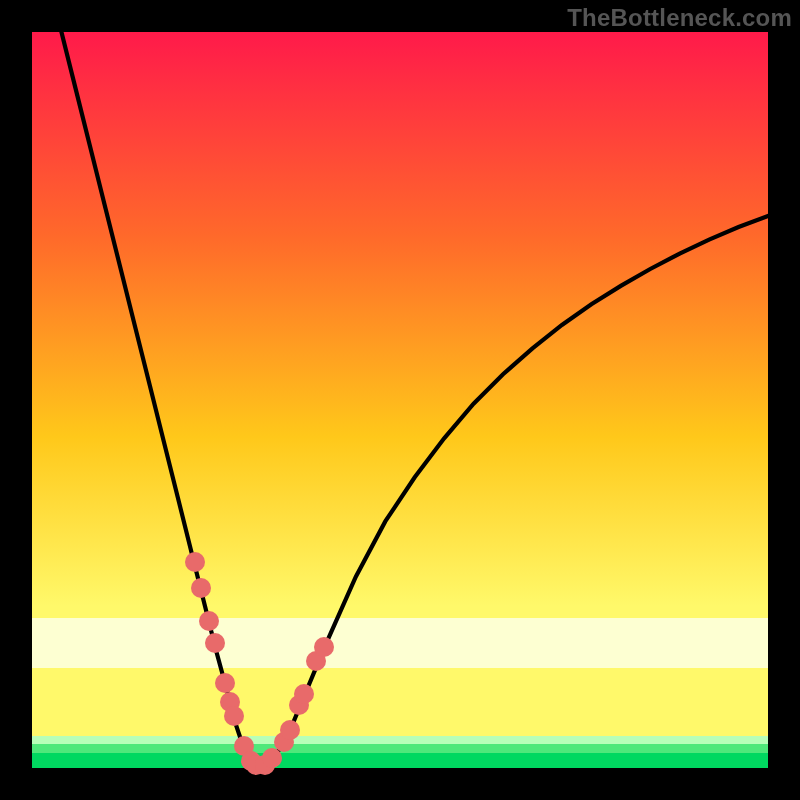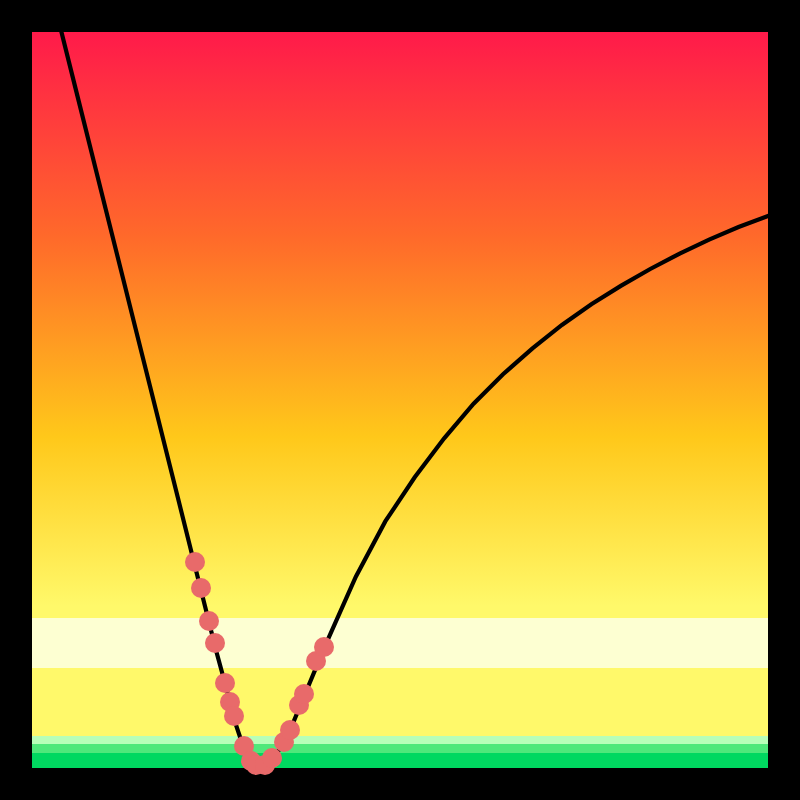--- a/index.html
+++ b/index.html
@@ -43,20 +43,21 @@
     width: 20px;
     height: 20px;
     border-radius: 50%;
     transform: translate(-50%, -50%);
   }
 </style>
 </head>
 <body>
 
 <div class="wrap">
+  <div class="attribution">TheBottleneck.com</div>
 
   <div class="plot">
     <div class="grad" id="grad" style="background: linear-gradient(rgb(255, 26, 74) 0%, rgb(255, 106, 42) 28%, rgb(255, 200, 26) 55%, rgb(255, 249, 106) 78%, rgb(255, 249, 106) 100%);"></div>
 
     <div id="bands-container">
         <div class="overlay-bands" style="top: 585.856px; height: 50.048px; background: rgb(253, 255, 210);"></div>
         <div class="overlay-bands" style="top: 704.352px; height: 8.096px; background: rgb(184, 255, 184);"></div>
         <div class="overlay-bands" style="top: 712.448px; height: 8.096px; background: rgb(79, 232, 122);"></div>
         <div class="overlay-bands" style="top: 720.544px; height: 15.456px; background: rgb(0, 216, 96);"></div>
       </div>

